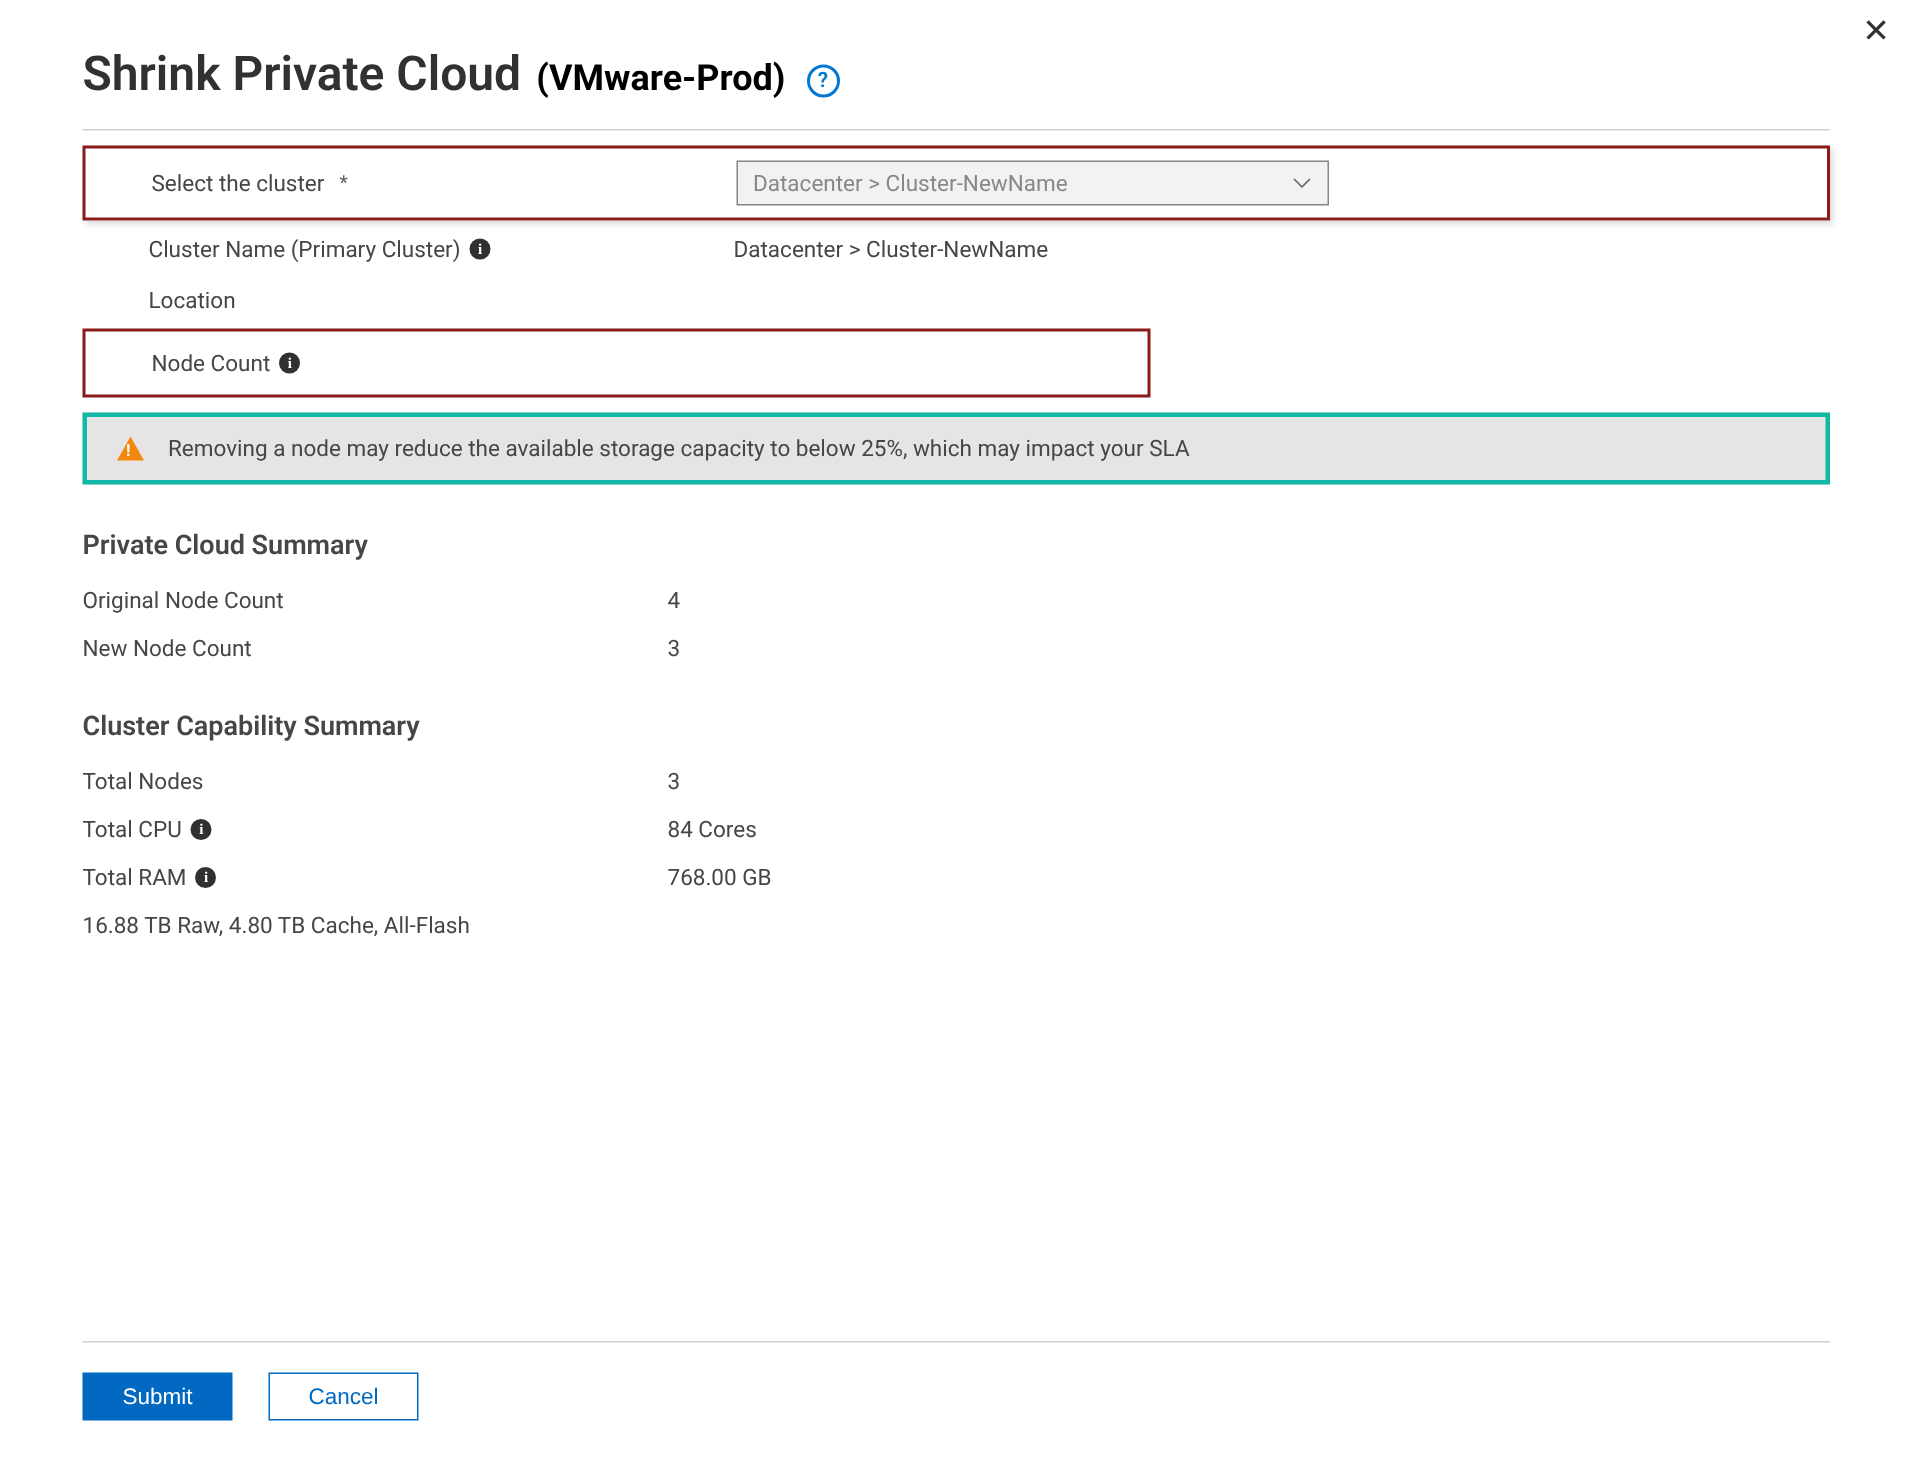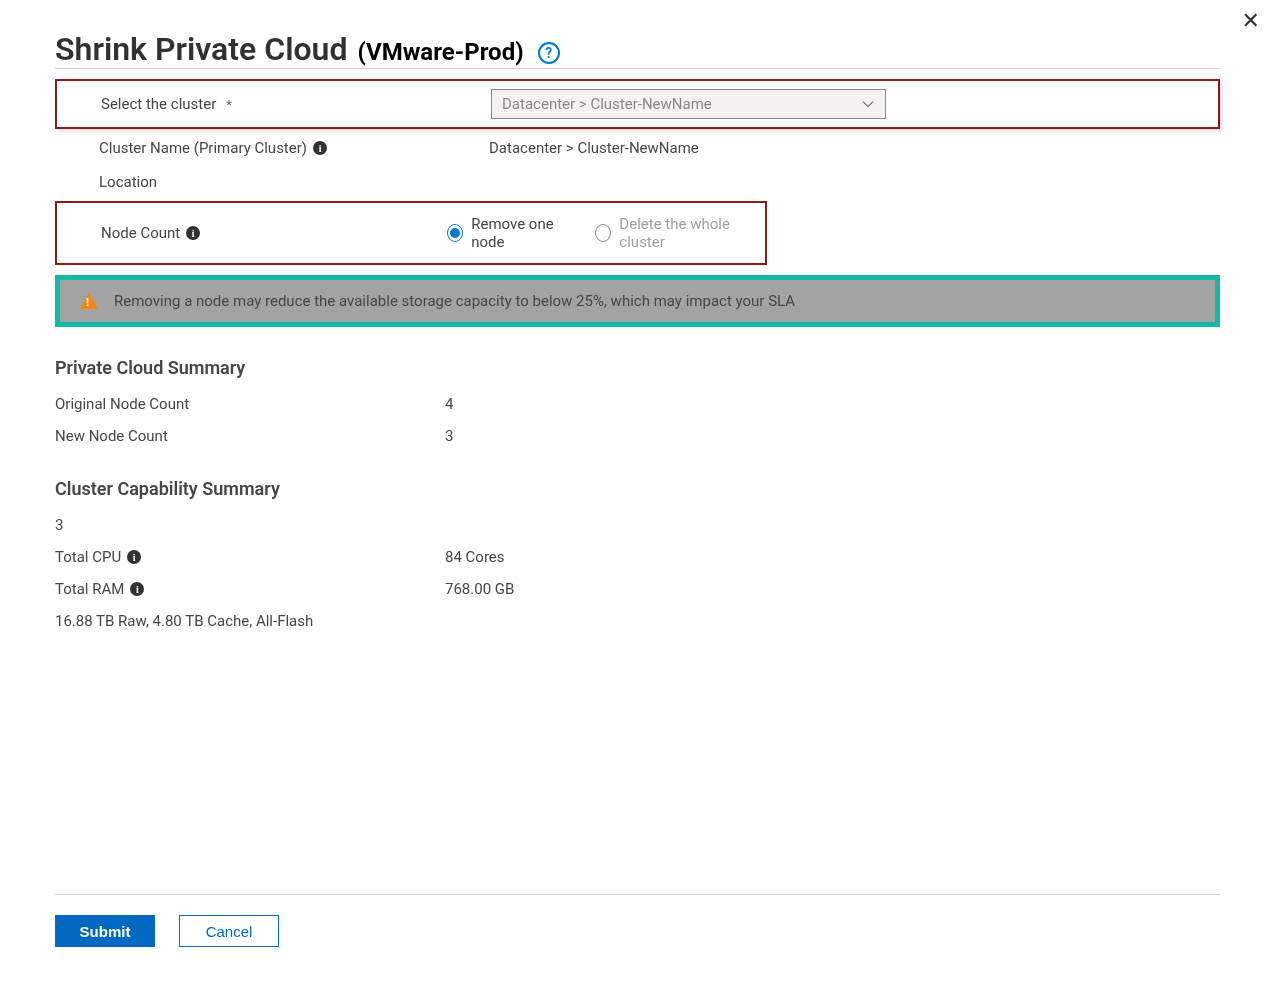--- a/index.html
+++ b/index.html
@@ -24,20 +24,21 @@
       color: #323130;
       cursor: pointer;
       background: none;
       border: none;
       line-height: 1;
     }
     .header {
       display: flex;
       align-items: baseline;
       gap: 10px;
+      margin-bottom: 18px;
     }
     .header h1 {
       font-size: 32px;
       font-weight: 600;
       color: #323130;
     }
     .header .subtitle {
       font-size: 24px;
       color: #000000;
       font-weight: 700;
@@ -151,22 +152,22 @@
       border-radius: 50%;
     }
     .radio-label {
       font-size: 15px;
       color: #484644;
     }
     .radio-label.disabled {
       color: #a19f9d;
     }
     .warning-box {
-      background: #a3a3a3;
-      border: 5px solid #14b8a6;
+      background: #e5e5e5;
+      border: 3px solid #14b8a6;
       padding: 12px 20px;
       display: flex;
       align-items: center;
       gap: 16px;
       margin-top: 10px;
       margin-bottom: 30px;
     }
     .warning-icon {
       width: 0;
       height: 0;
@@ -223,21 +224,21 @@
       margin-bottom: 20px;
     }
     .btn-row {
       display: flex;
       gap: 24px;
     }
     .btn {
       height: 32px;
       padding: 0 22px;
       font-size: 15px;
-      font-weight: 700;
+      font-weight: 400;
       border: none;
       cursor: pointer;
       display: flex;
       align-items: center;
       justify-content: center;
       min-width: 100px;
     }
     .btn-primary {
       background: #0169c1;
       color: #ffffff;
@@ -308,30 +309,20 @@
     <div class="form-label">Location</div>
   </div>
 </div>
 
 <div class="bottom-highlight">
   <div class="form-row">
     <div class="form-label">
       <span>Node Count</span>
       <span class="info-icon">i</span>
     </div>
-    <div class="radio-group">
-      <div class="radio-option">
-        <div class="radio-circle selected"></div>
-        <span class="radio-label">Remove one node</span>
-      </div>
-      <div class="radio-option">
-        <div class="radio-circle"></div>
-        <span class="radio-label disabled">Delete the whole cluster</span>
-      </div>
-    </div>
   </div>
 </div>
 
 <div class="warning-box">
   <div class="warning-icon"></div>
   <div class="warning-text">Removing a node may reduce the available storage capacity to below 25%, which may impact your SLA</div>
 </div>
 
 <div class="section-title">Private Cloud Summary</div>
 
@@ -343,20 +334,21 @@
 <div class="summary-row">
   <div class="summary-label">New Node Count</div>
   <div class="summary-value">3</div>
 </div>
 
 <div class="spacer-block"></div>
 
 <div class="section-title">Cluster Capability Summary</div>
 
 <div class="summary-row">
+  <div class="summary-label">Total Nodes</div>
   <div class="summary-value">3</div>
 </div>
 
 <div class="summary-row">
   <div class="summary-label">
     <span>Total CPU</span>
     <span class="info-icon">i</span>
   </div>
   <div class="summary-value">84 Cores</div>
 </div>

